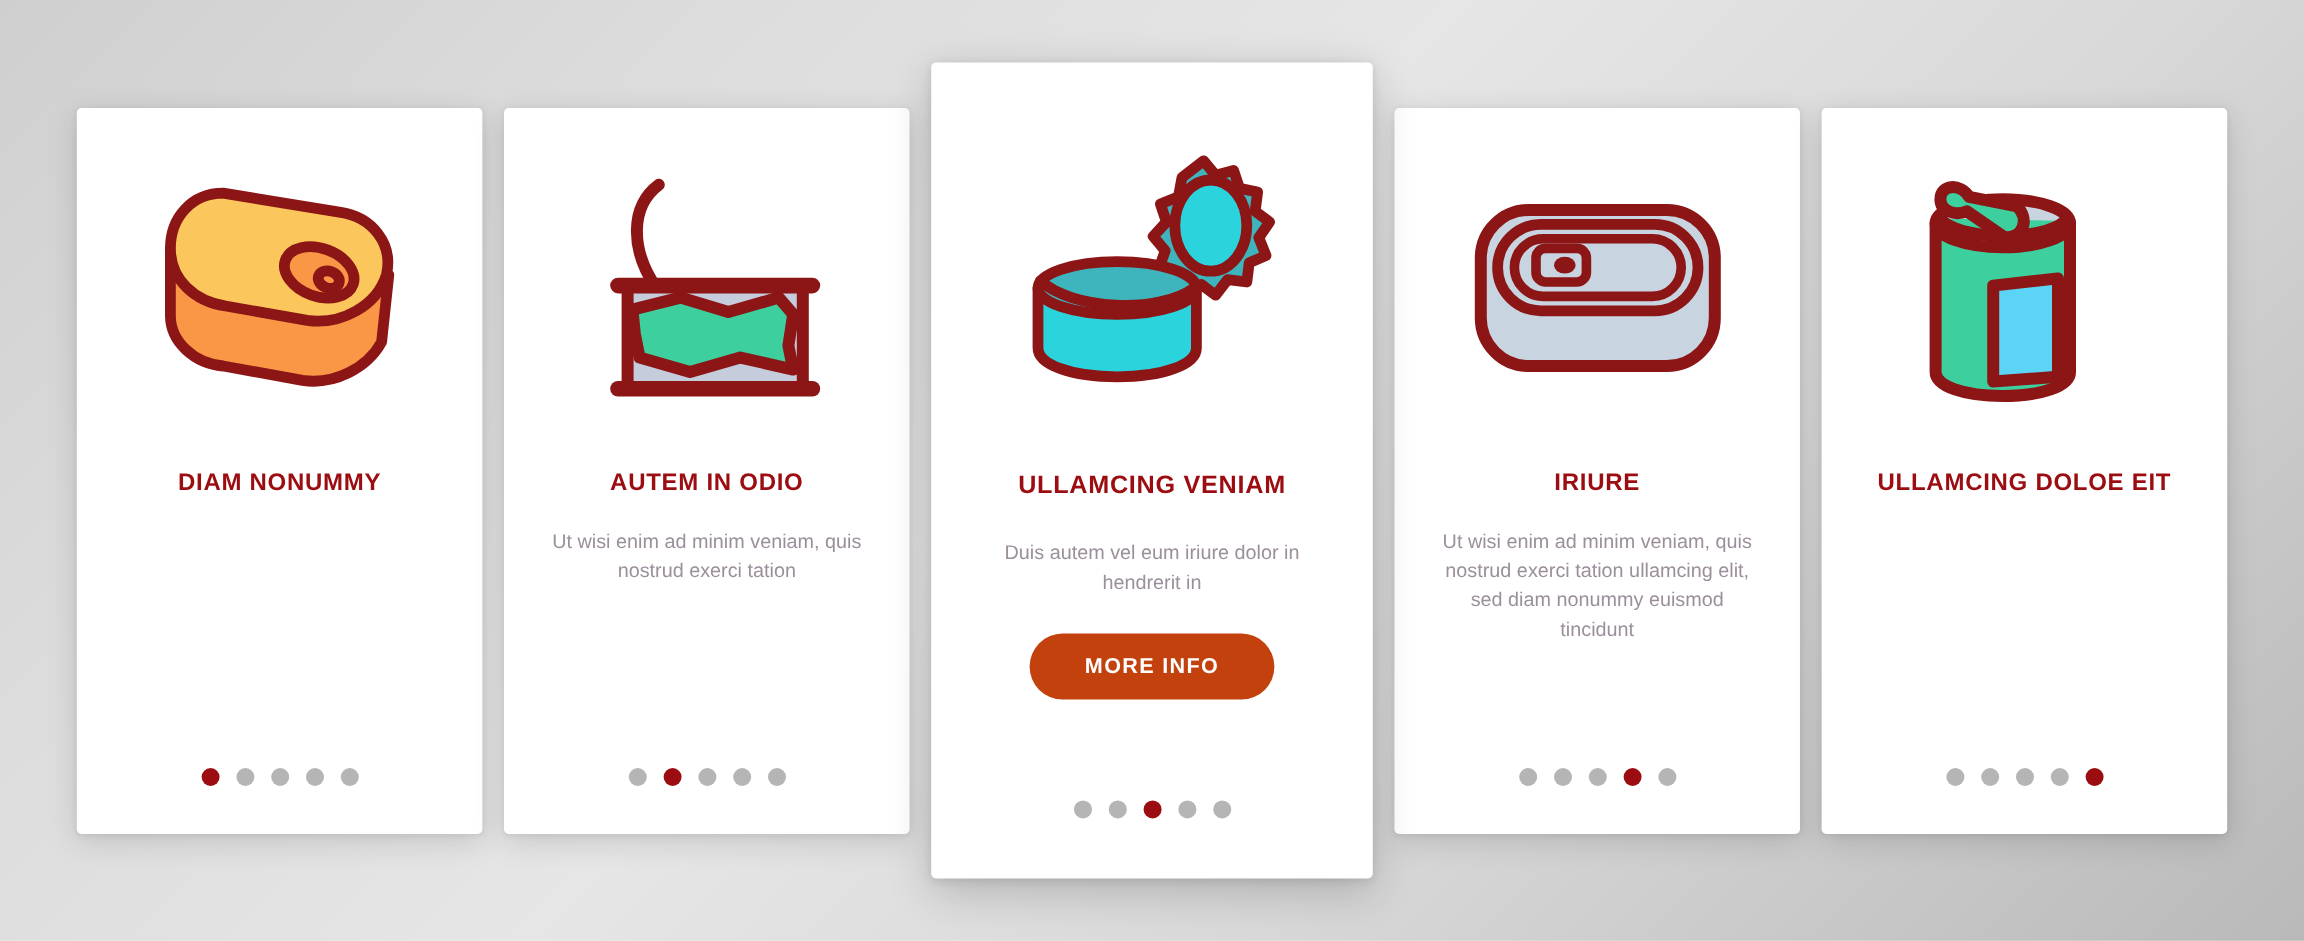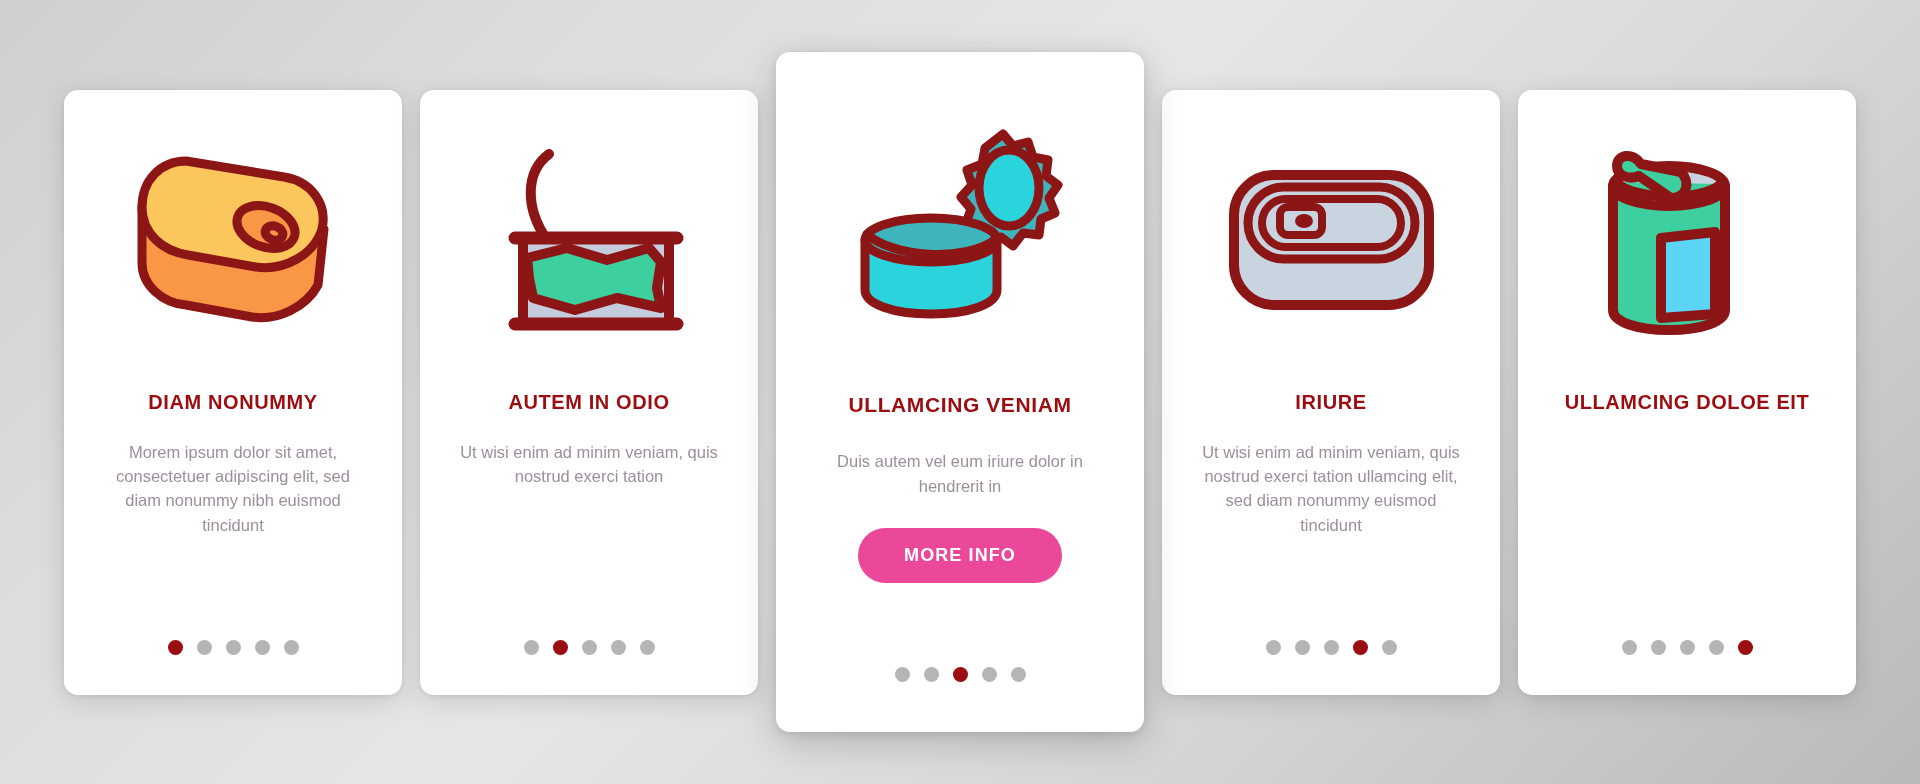--- a/index.html
+++ b/index.html
@@ -17,21 +17,21 @@
     position: absolute;
     inset: 0;
     display: flex;
     align-items: center;
     justify-content: center;
     gap: 18px;
   }
 
   .card {
     background: #ffffff;
-    border-radius: 14px;
+    border-radius: 4px;
     width: 338px;
     height: 605px;
     box-shadow: 0 6px 26px rgba(0,0,0,0.13), 0 1px 5px rgba(0,0,0,0.07);
     display: flex;
     flex-direction: column;
     align-items: center;
     padding: 0 22px;
     position: relative;
     flex: 0 0 auto;
   }
@@ -69,21 +69,21 @@
     font-size: 16.5px;
     line-height: 1.48;
     text-align: center;
     margin-top: 26px;
     max-width: 268px;
   }
   .card.featured .card-body { max-width: 250px; margin-top: 32px; }
 
   .more-info-btn {
     margin-top: 30px;
-    background: #ec4899;
+    background: #c2410c;
     color: #ffffff;
     border: none;
     border-radius: 30px;
     font-size: 18px;
     font-weight: bold;
     letter-spacing: 1.1px;
     padding: 17px 46px;
     cursor: pointer;
     font-family: "Liberation Sans", sans-serif;
     white-space: nowrap;
@@ -116,21 +116,20 @@
       <svg width="210" height="190" viewBox="0 0 210 190">
         <g stroke="#8C1516" stroke-width="9" stroke-linejoin="round" stroke-linecap="round">
           <path d="M14 62 L14 118 C14 140 34 158 58 160 L124 172 C150 176 178 162 190 140 L196 84 Z" fill="#F99746"></path>
           <path d="M58 16 C32 16 14 36 14 62 C14 88 34 106 60 110 L128 122 C156 126 186 110 194 84 C200 58 182 36 156 32 Z" fill="#FBC65C"></path>
           <ellipse cx="138" cy="82" rx="30" ry="20" transform="rotate(20 138 82)" fill="#F99746"></ellipse>
           <ellipse cx="146" cy="88" rx="9" ry="7" transform="rotate(20 146 88)" fill="#F99746"></ellipse>
         </g>
       </svg>
     </div>
     <div class="card-title">DIAM NONUMMY</div>
-    <div class="card-body">Morem ipsum dolor sit amet, consectetuer adipiscing elit, sed diam nonummy nibh euismod tincidunt</div>
     <div class="dots">
       <span class="dot active"></span>
       <span class="dot"></span>
       <span class="dot"></span>
       <span class="dot"></span>
       <span class="dot"></span>
     </div>
   </div>
 
   <div class="card">

